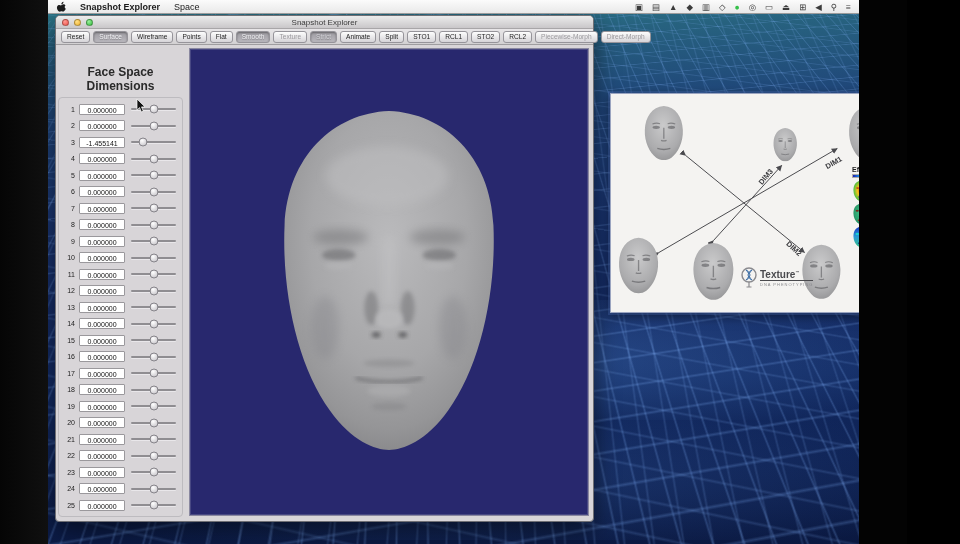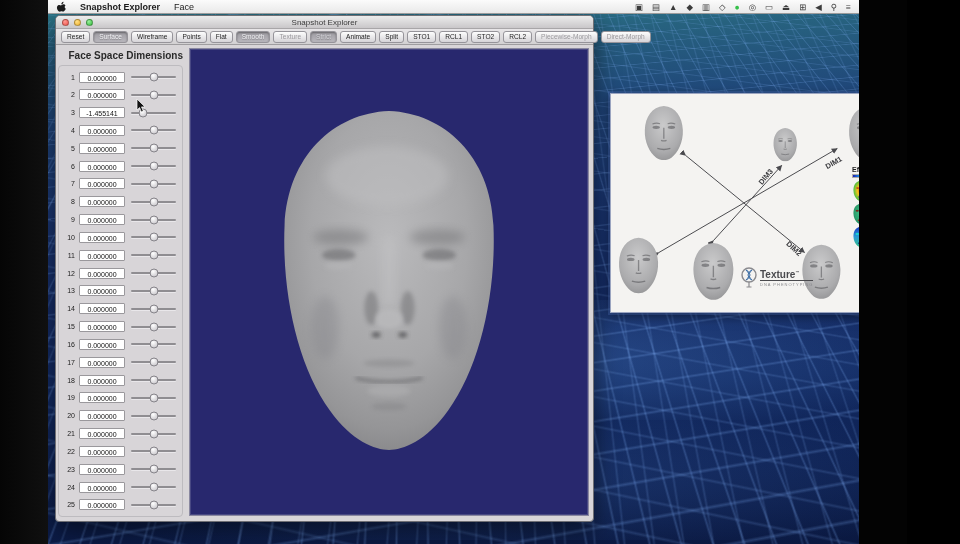--- a/index.html
+++ b/index.html
@@ -55,21 +55,21 @@
     background:linear-gradient(#fdfdfd,#d6d4d8); line-height:8px; white-space:nowrap; cursor:default; }
   .tbtn.pressed { background:linear-gradient(#9d9ba1,#b9b7bd); color:#efeff2; text-shadow:0 1px 1px rgba(0,0,0,.25);
     box-shadow:inset 0 1px 2px rgba(0,0,0,.35); }
   .tbtn.disabled { color:#9a989c; }
   .tbtn.pressed.disabled { color:#cfcfd4; }
 
   .content { flex:1; display:flex; min-height:0; }
 
   
   .fpanel { width:130px; padding:4px 3px 4px 2px; display:flex; flex-direction:column; }
-  .fpanel-title { font-size:10px; font-weight:bold; color:#2a2a2a; text-align:right; margin:1px 0 4px 0; }
+  .fpanel-title { font-size:12px; font-weight:bold; color:#2a2a2a; text-align:center; margin:16px 0 4px 0; }
   .rowsbox { flex:1; border:1px solid #bdbbbf; border-radius:4px; padding:5px 4px;
     display:flex; flex-direction:column; justify-content:space-between; }
   .frow { display:flex; align-items:center; height:12px; gap:4px; }
   .frow .idx { width:12px; text-align:right; font-size:7px; color:#222; }
   .frow .field { width:46px; height:11px; background:#fff; border:1px solid #9a989c; border-radius:1px;
     font-size:7px; color:#111; text-align:center; line-height:9px; padding-top:1px; }
   .frow .slider { position:relative; flex:1; height:12px; }
   .frow .track { position:absolute; left:2px; right:2px; top:5px; height:2px; background:#8f8d91;
     border-radius:2px; box-shadow:0 1px 0 #e9e7ea; }
   .frow .thumb { position:absolute; top:6px; left:calc(50% + var(--off,0px)); width:9px; height:9px;
@@ -115,21 +115,21 @@
     <div class="gridlayer g2"></div>
   </div>
 
   <div class="menubar">
     <span>
       <svg class="apple-svg" viewBox="0 0 13 15">
         <path fill="#1b1b1b" d="M7.6,2.3c.5-.8,1.4-1.3,2.3-1.3.1.9-.3,1.8-.8,2.4-.5.6-1.4,1.1-2.2,1C6.8,3.5,7.1,2.8,7.6,2.3ZM9.9,4.6c1,0,2.1.6,2.7,1.6-1.6,1-1.4,3.4.4,4.2-.3,1-.8,1.9-1.5,2.7-.6.7-1.3,1.4-2.3,1.4-.9,0-1.2-.5-2.3-.5-1,0-1.4.5-2.3.5-.9,0-1.7-.8-2.3-1.5C1.1,11.4.5,9,1.4,7.3c.6-1.1,1.7-1.8,2.8-1.8.9,0,1.8.6,2.3.6C7,6.1,8,4.6,9.9,4.6Z"></path>
       </svg>
     </span>
     <span class="appname">Snapshot Explorer</span>
-    <span>Face</span>
+    <span>Space</span>
     <span class="spacer"></span>
     <span class="statusicons">
         <span class="sicon" style="color: rgb(58, 58, 58);">▣</span>
         <span class="sicon" style="color: rgb(58, 58, 58);">▤</span>
         <span class="sicon" style="color: rgb(58, 58, 58);">▲</span>
         <span class="sicon" style="color: rgb(58, 58, 58);">◆</span>
         <span class="sicon" style="color: rgb(58, 58, 58);">▥</span>
         <span class="sicon" style="color: rgb(58, 58, 58);">◇</span>
         <span class="sicon" style="color: rgb(53, 192, 74);">●</span>
         <span class="sicon" style="color: rgb(58, 58, 58);">◎</span>

